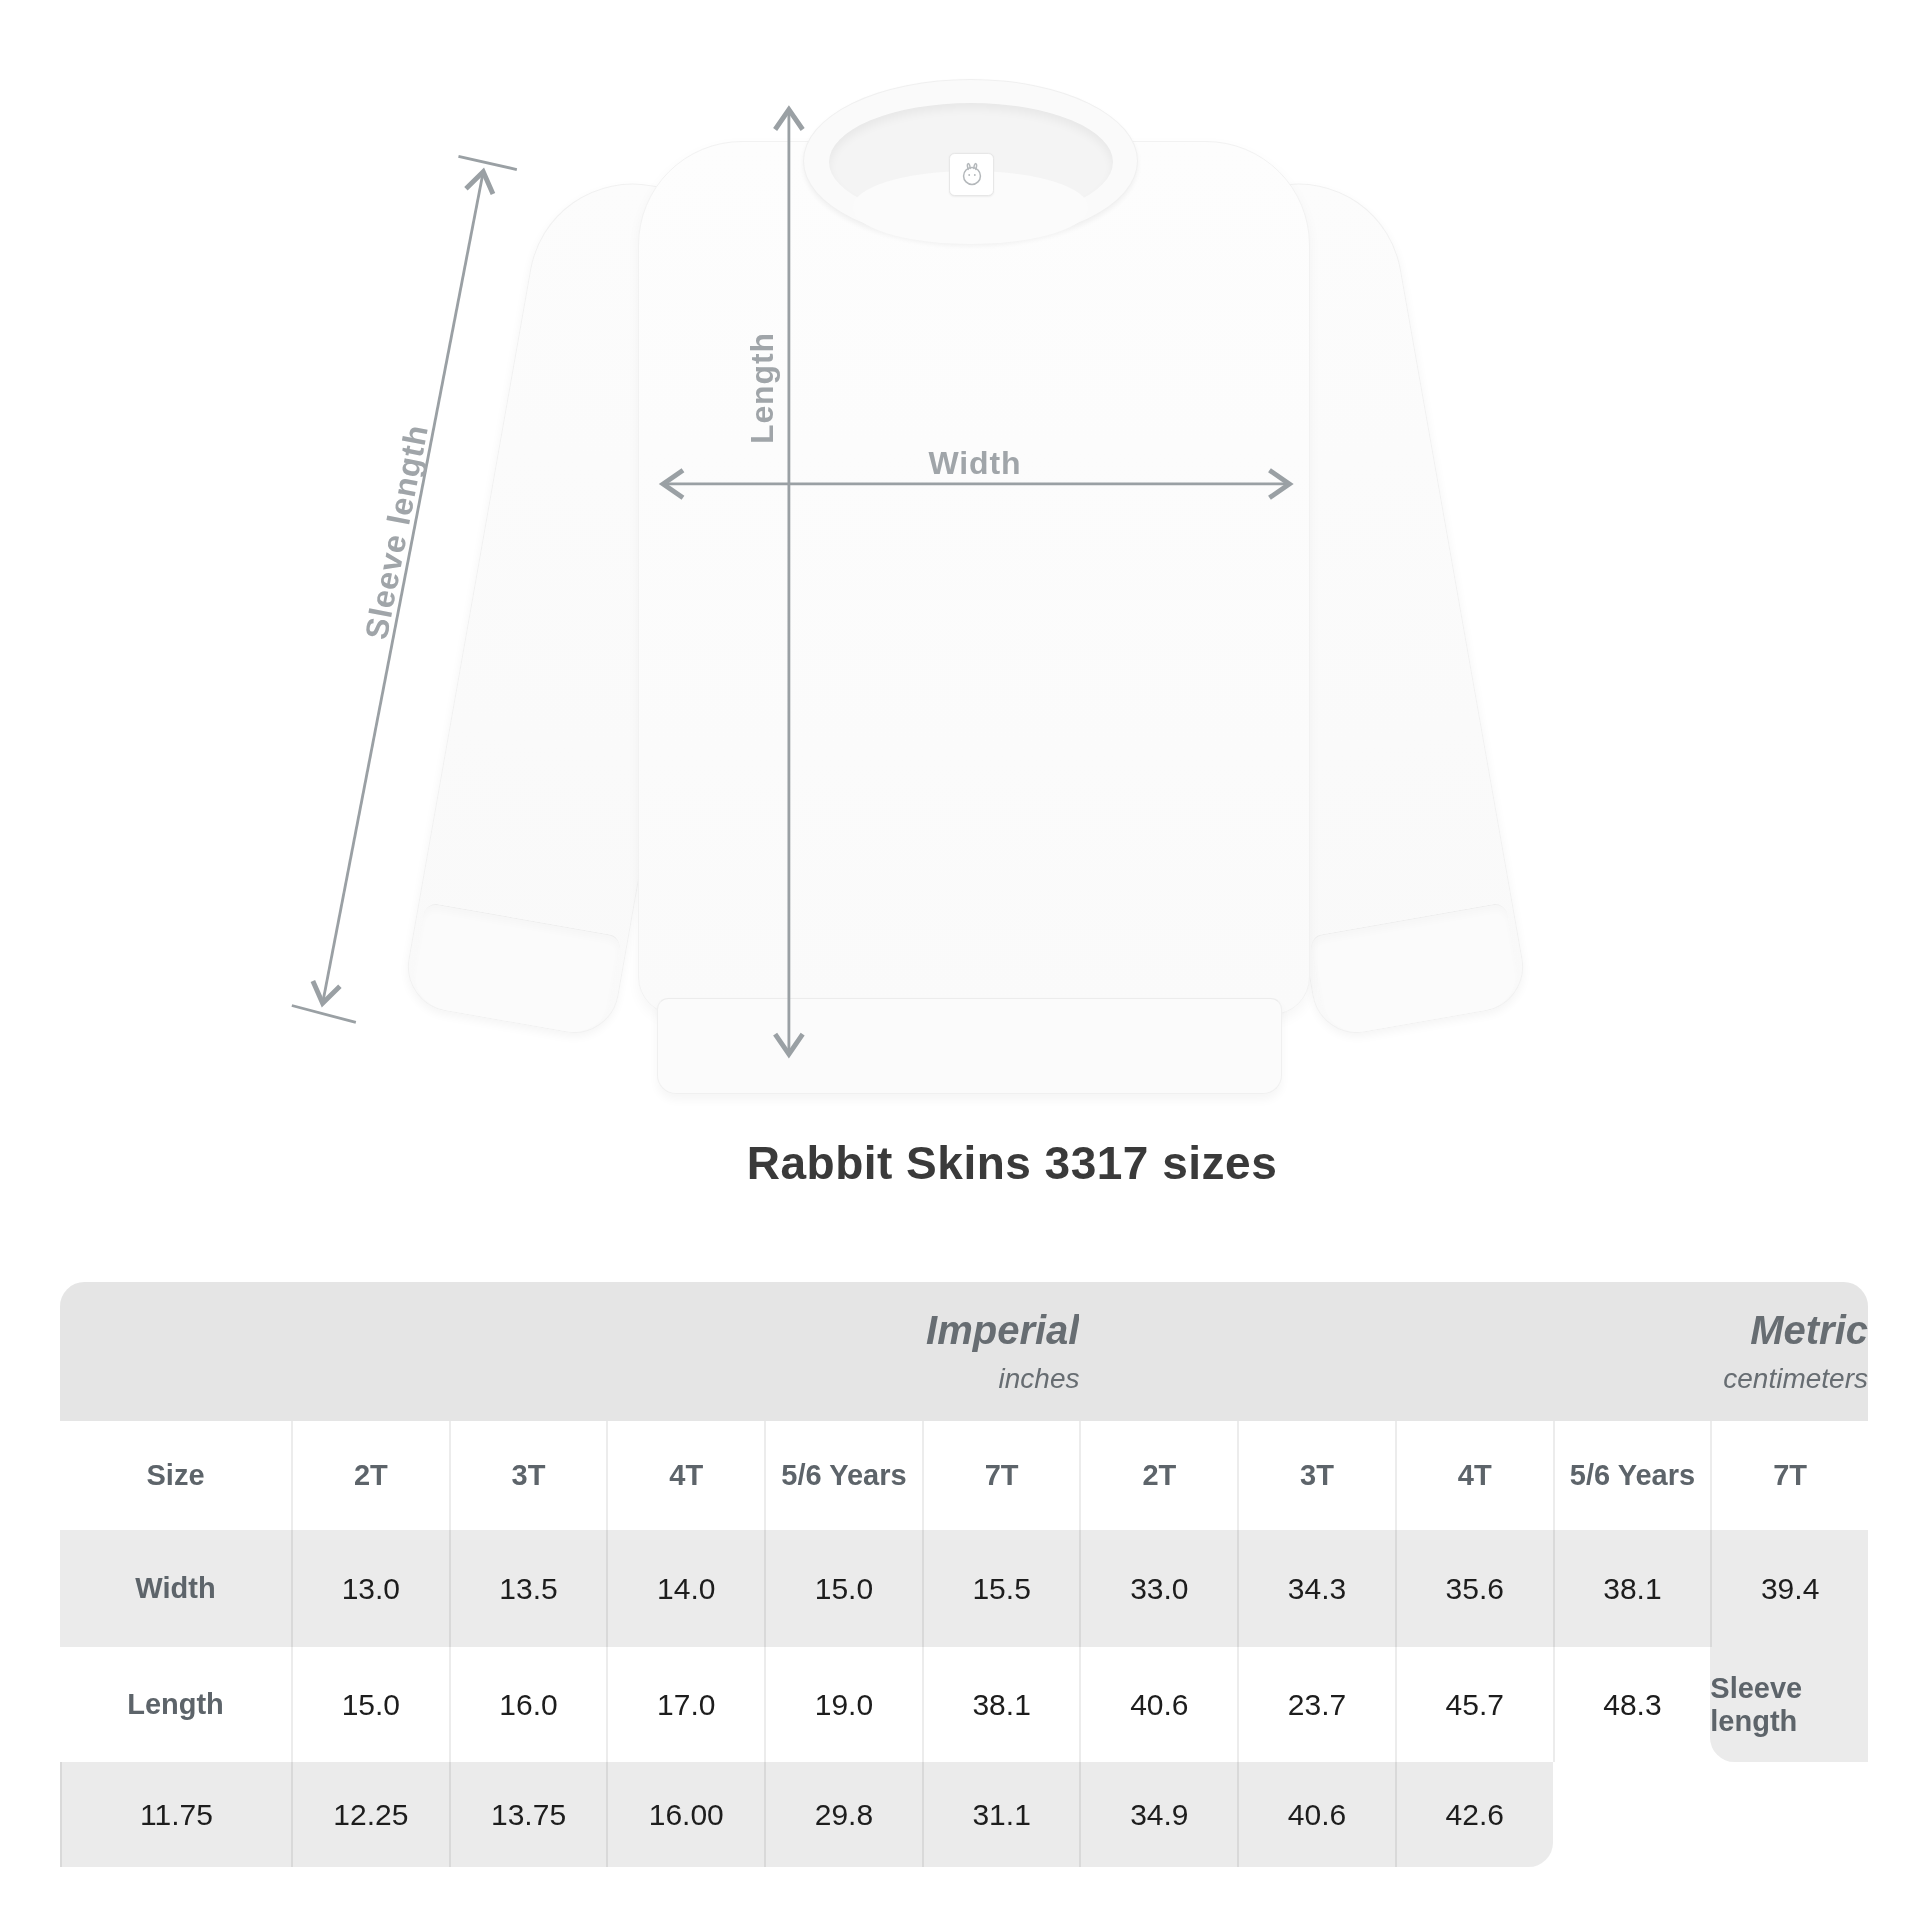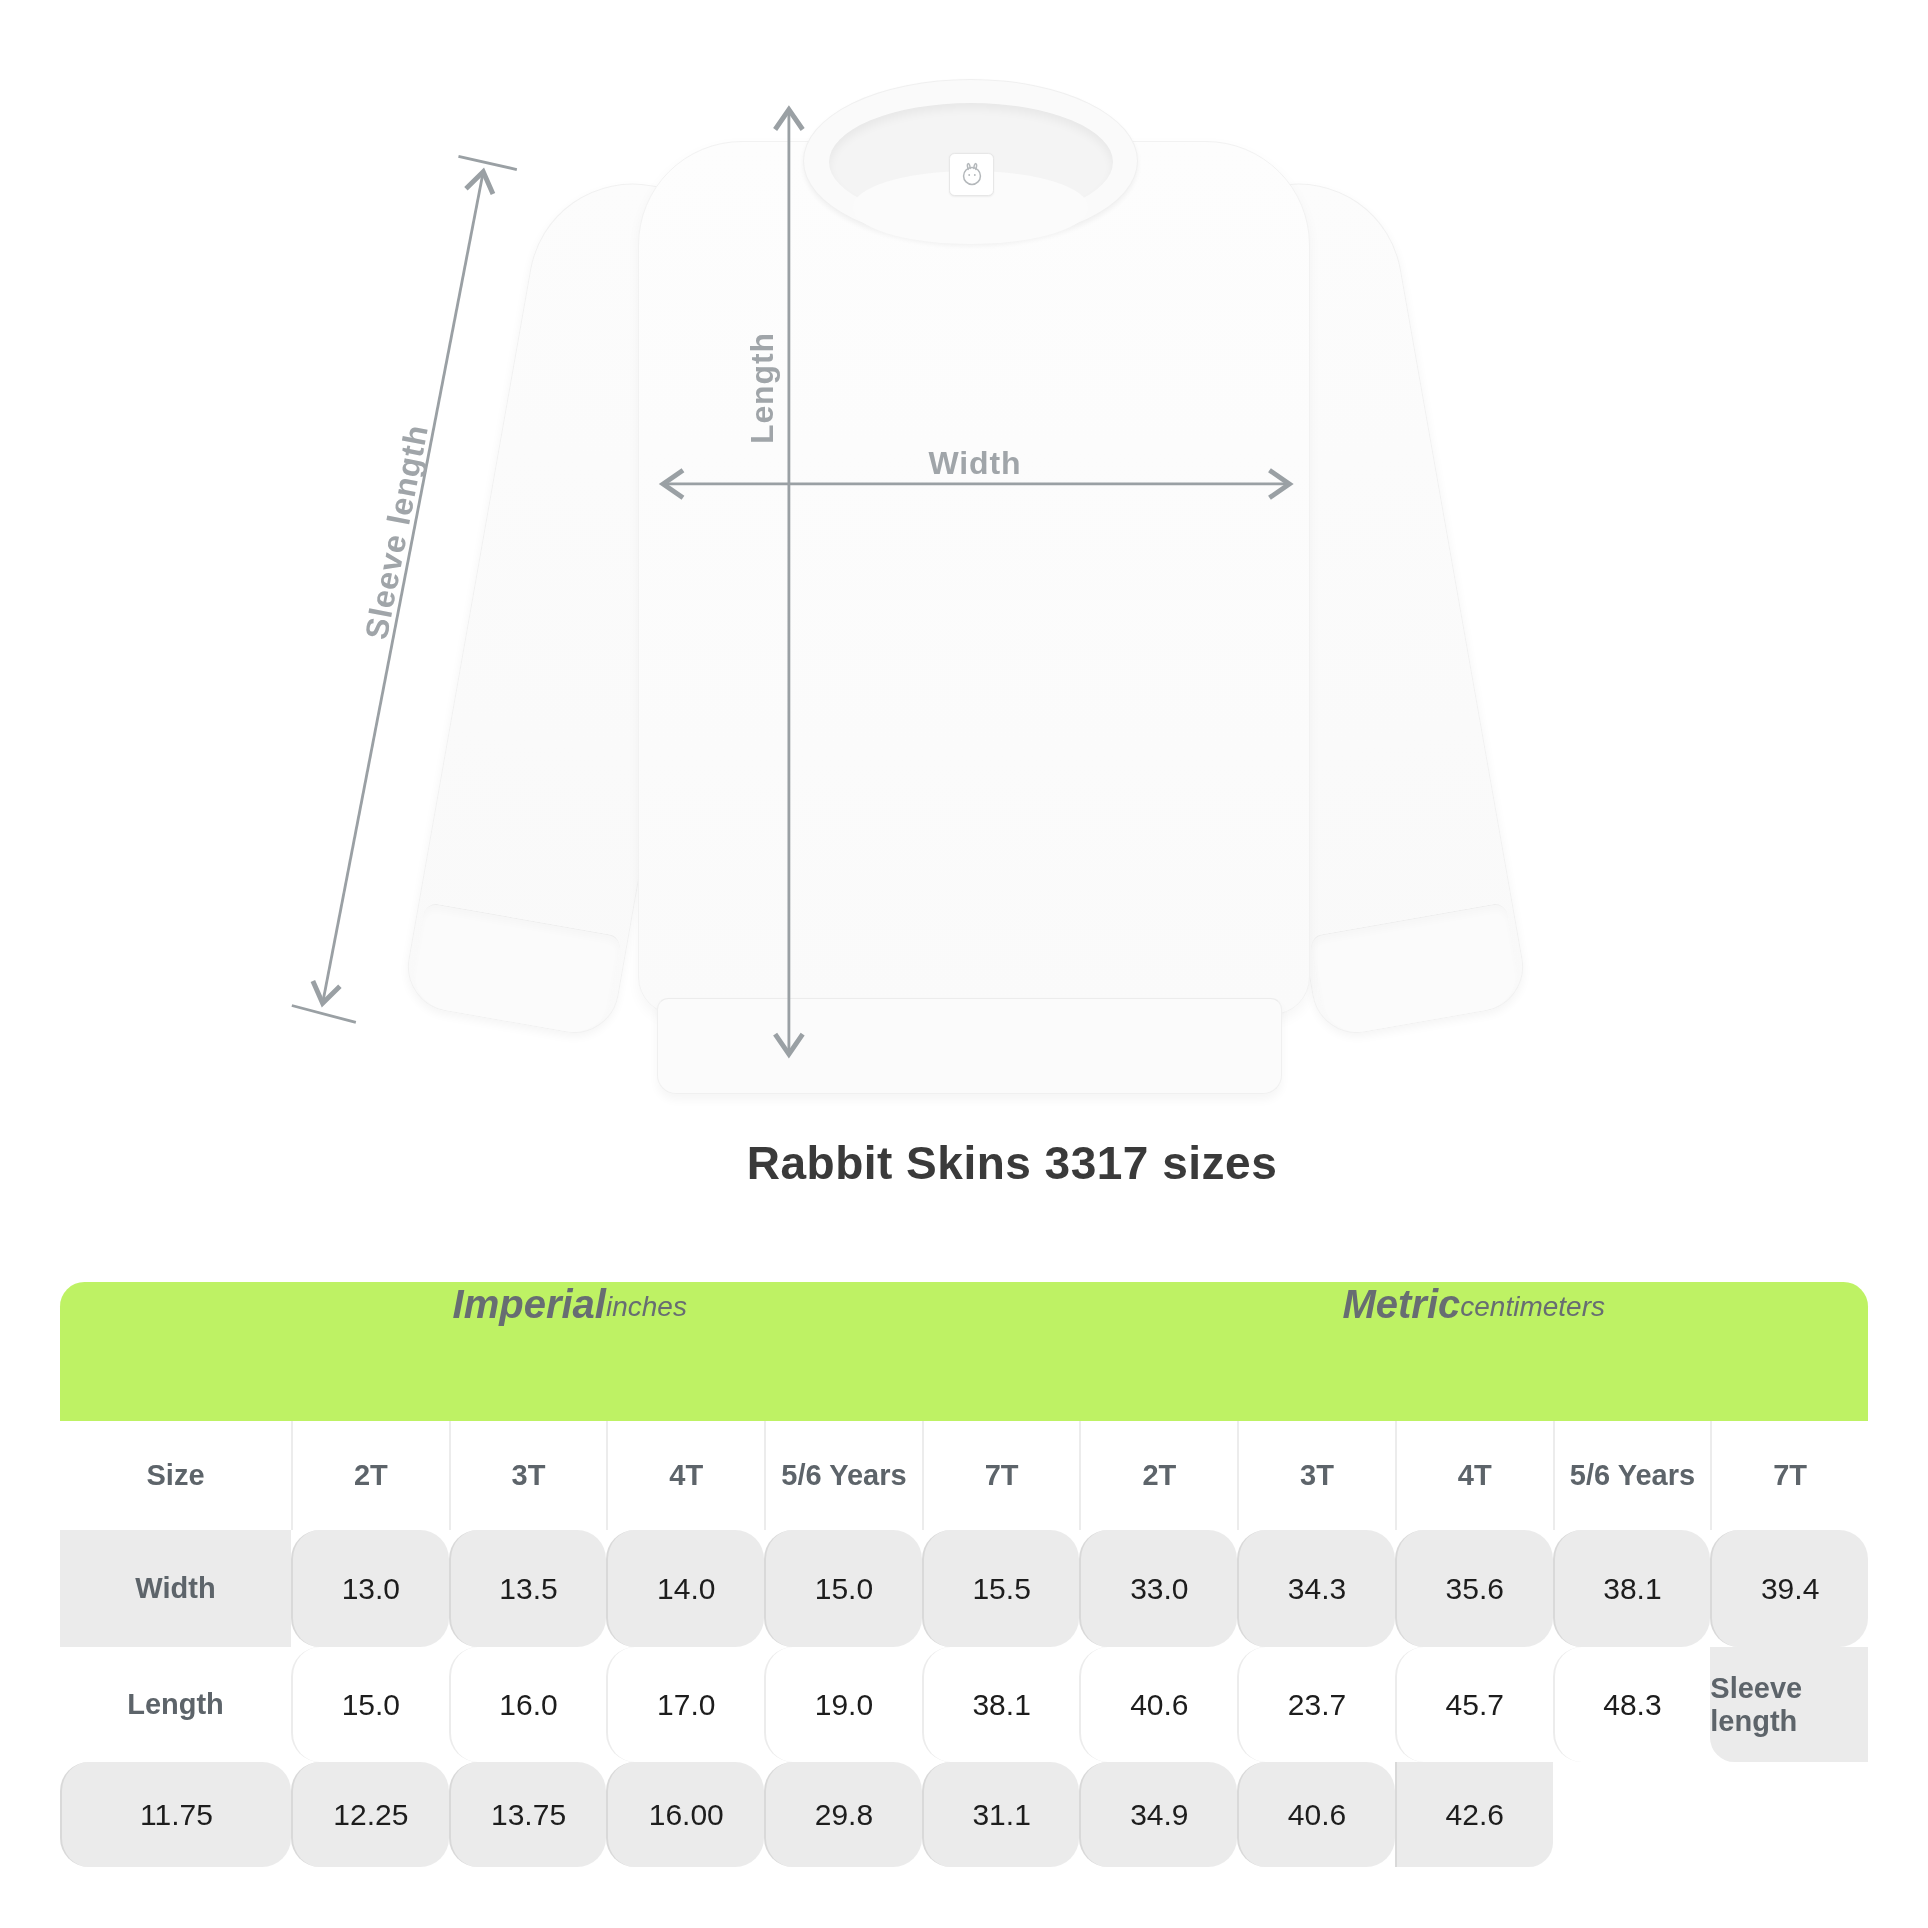--- a/index.html
+++ b/index.html
@@ -121,30 +121,30 @@
   .size-table {
     position: absolute;
     left: 60px; top: 1282px;
     width: 1808px;
     display: grid;
     grid-template-columns: 231px repeat(10, 1fr);
     grid-template-rows: 139px 109px 117px 115px 105px;
   }
   .cell { display: flex; align-items: center; justify-content: center; }
   .group {
-    display: flex; flex-direction: row;
-    align-items: flex-start; justify-content: center;
-    background: #bef264;
+    display: flex; flex-direction: column;
+    align-items: flex-end; justify-content: center;
+    background: #e5e5e5;
   }
   .group.imperial { grid-column: 1 / 7; border-radius: 24.5px 0 0 0; }
   .group.metric   { grid-column: 7 / 12; border-radius: 0 24.5px 0 0; }
   .group-label { font-style: italic; font-weight: bold; font-size: 40px; color: #676d72; }
   .group-sub   { font-style: italic; font-size: 28px; color: #676d72; margin-top: 9.4px; }
   .head { font-weight: bold; font-size: 29px; color: #5d646a; }
-  .val  { font-size: 30px; color: #1d1d1d; border-radius: 29px; }
+  .val  { font-size: 30px; color: #1d1d1d; }
   .r-gray { background: #ebebeb; }
   .sep { border-left: 2.8px solid rgba(0,0,0,0.075); }
   .corner-bl { border-radius: 0 0 0 24.5px; }
   .corner-br { border-radius: 0 0 24.5px 0; }
 </style>
 </head>
 <body>
 
 <div class="canvas">
 

